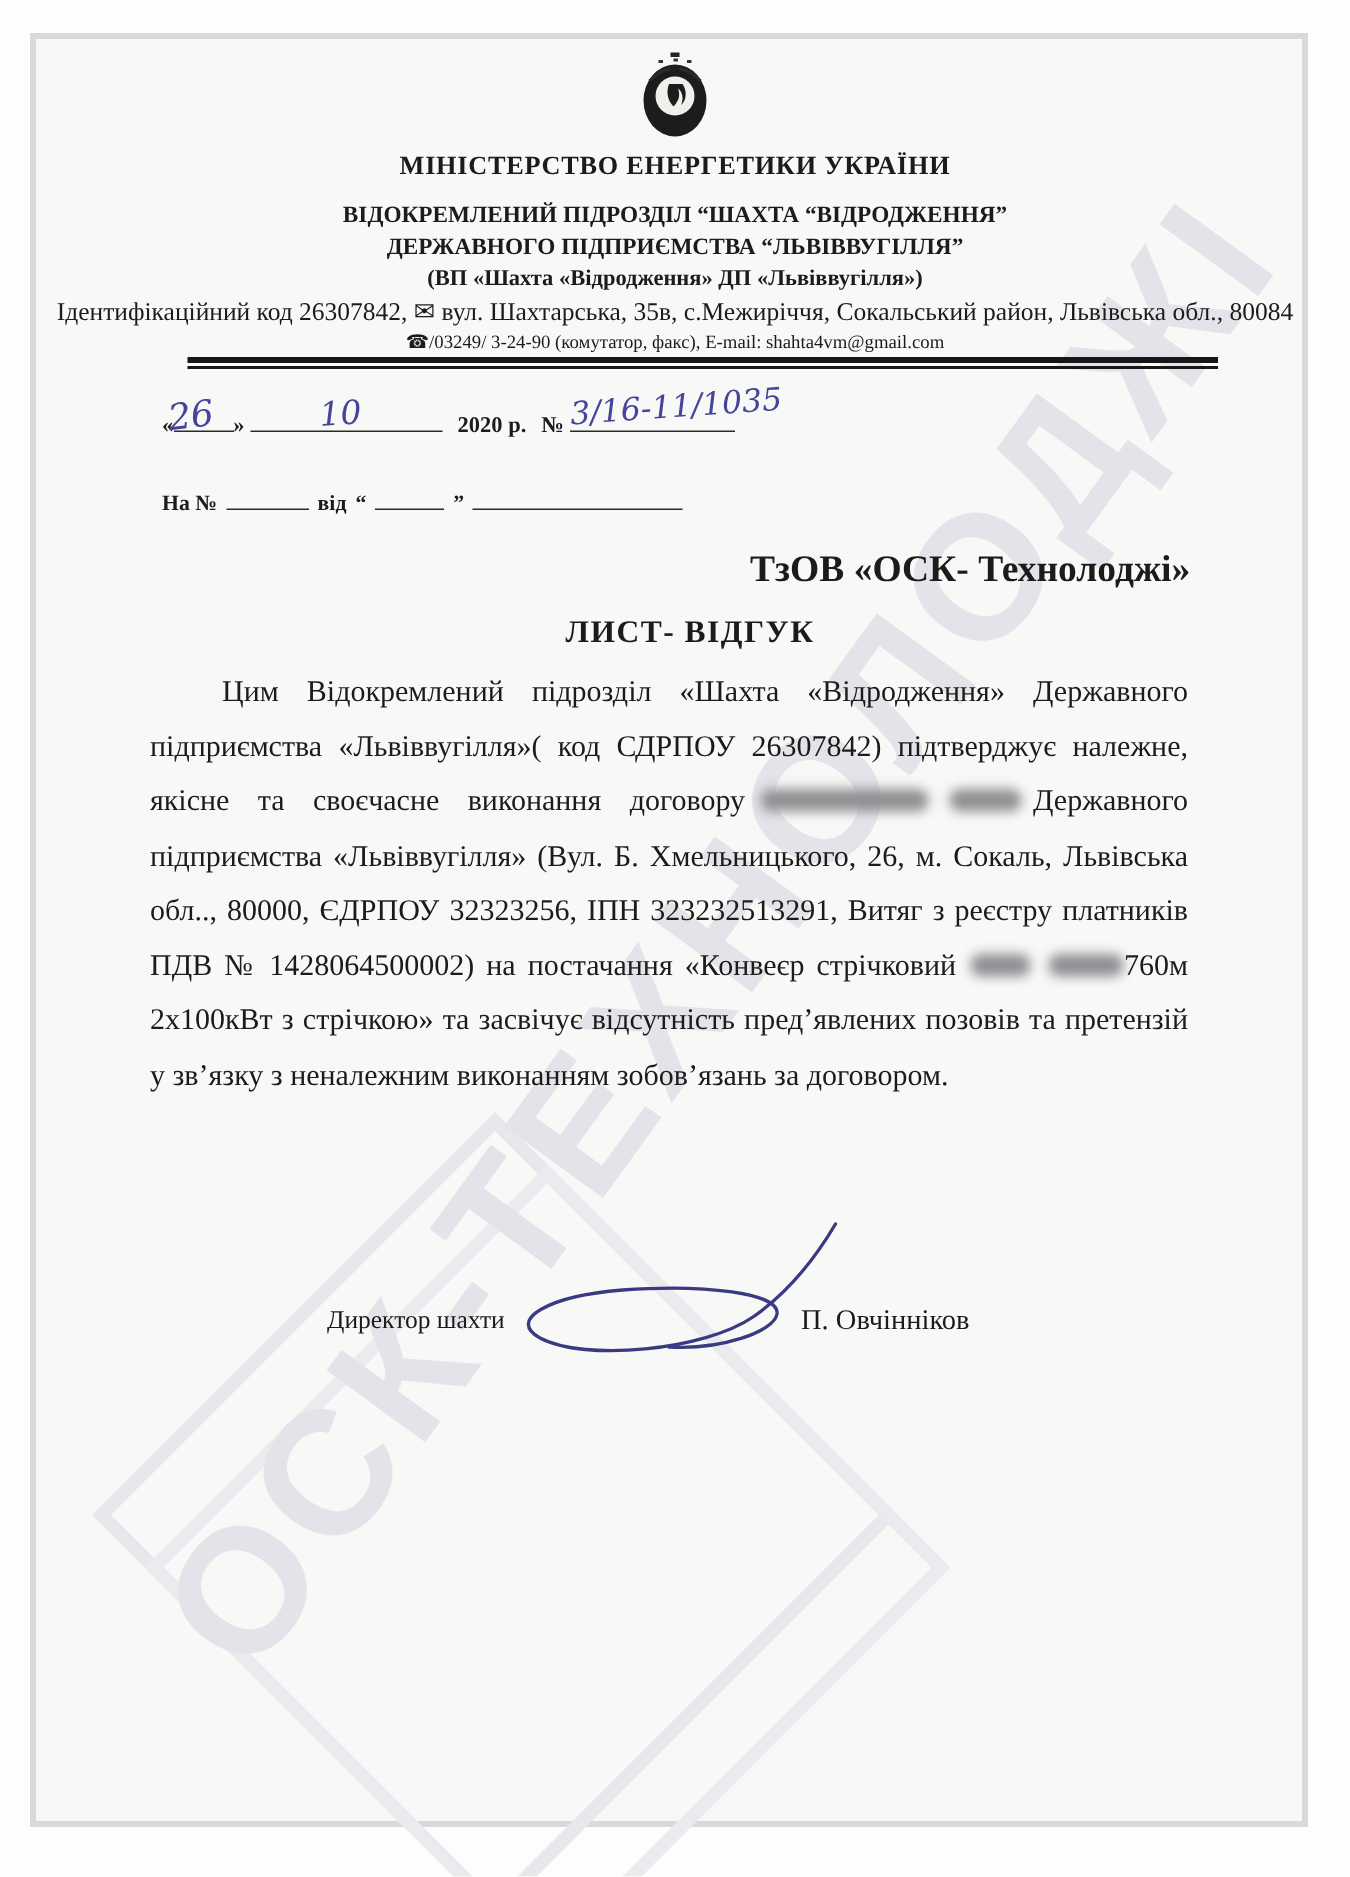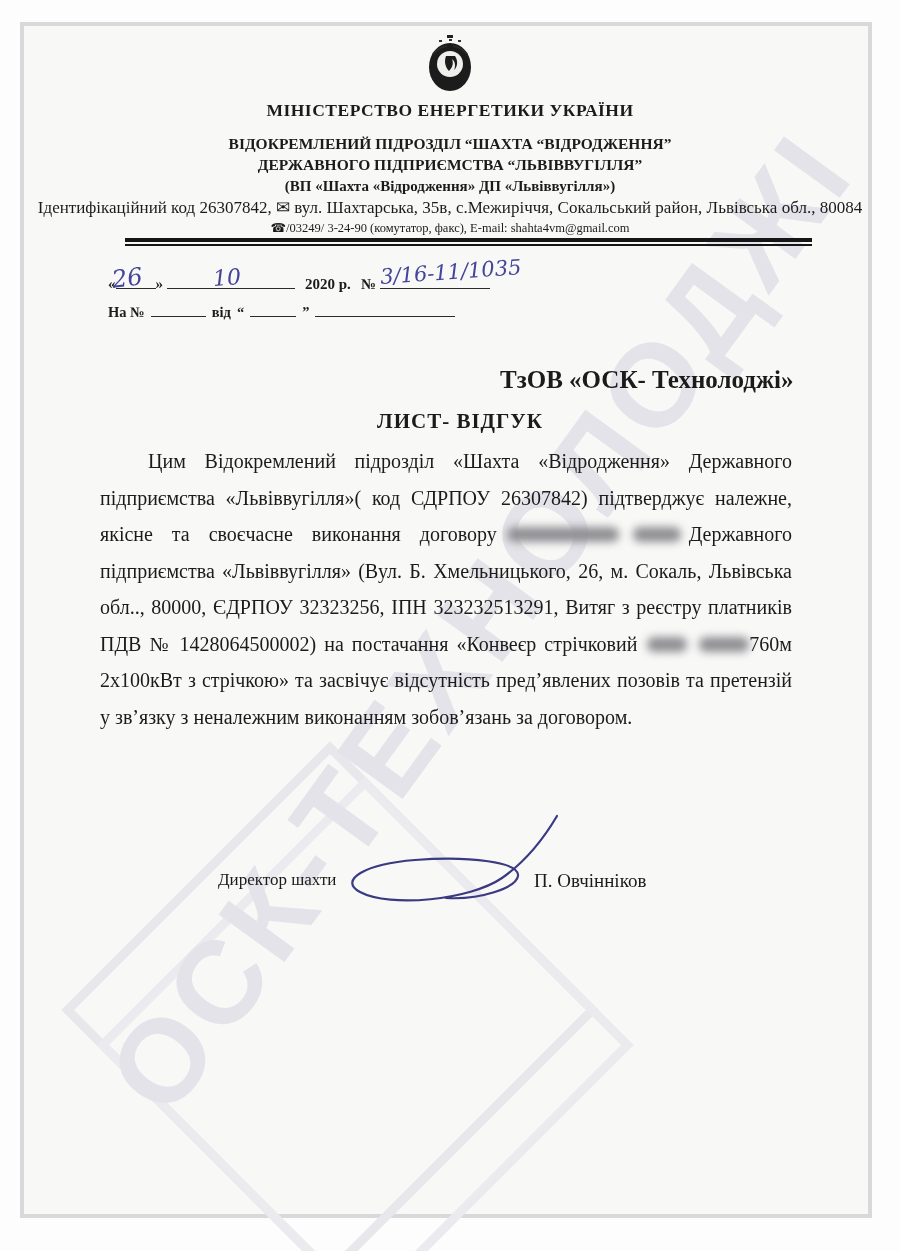--- a/index.html
+++ b/index.html
@@ -56,21 +56,21 @@
     font-family:"DejaVu Serif", serif; white-space:nowrap;
   }
   .hand-day { top:-24px; left:-4px; font-size:24px; transform:rotate(-7deg); }
   .hand-month { top:-23px; left:46px; font-size:22px; transform:rotate(-4deg); }
   .year-label { margin-left:10px;margin-top:12px; }
   .no-sign { margin-left:10px; }
   .number-wrap { display:inline-block; position:relative; margin-left:4px; border-bottom:1px solid #2a2a2a; min-width:110px; height:14px; }
   .hand-number { top:-14px; left:0; font-size:21px; transform:rotate(-4deg); }
 
   .refline {
-    position:absolute; top:304px; left:108px;
+    position:absolute; top:328px; left:108px;
     font-size:14.5px; font-weight:bold; display:flex; align-items:baseline; gap:6px;
   }
   .ref-b1 { width:55px; } .ref-b2 { width:46px; } .ref-b3 { width:140px; }
 
   .recipient { position:absolute; top:366px; left:500px; font-size:25px; font-weight:bold; }
   .doc-title { position:absolute; top:409px; left:0; width:900px; text-align:center; padding-left:20px; box-sizing:border-box; font-size:21px; font-weight:bold; letter-spacing:1px; }
 
   .body-par {
     position:absolute; top:443px; left:100px; width:692px;
     font-size:20px; line-height:36.5px; text-align:justify; text-indent:48px;

